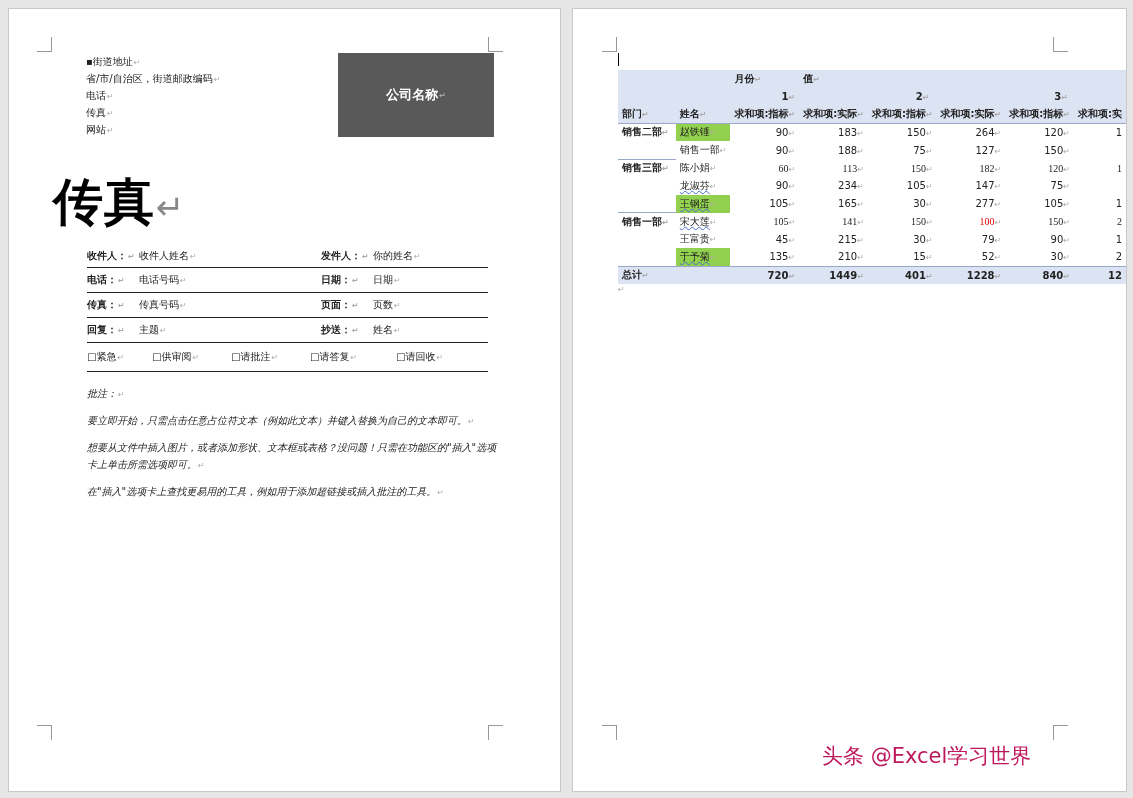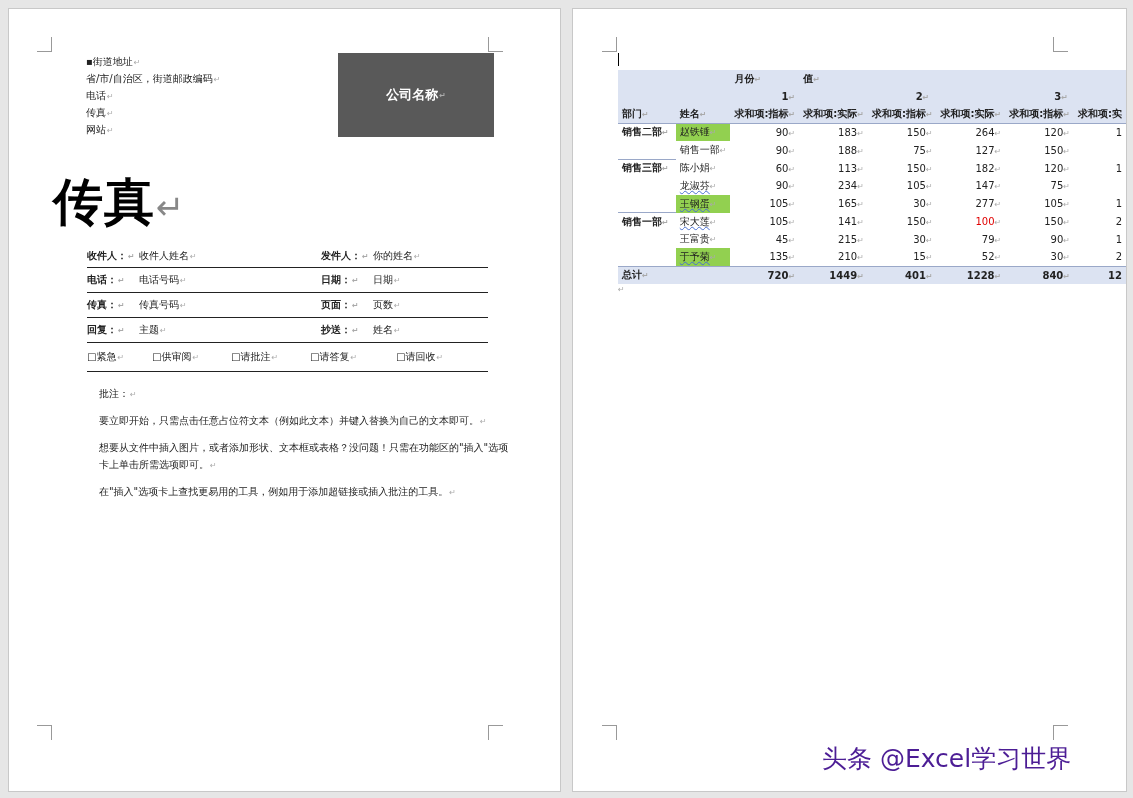--- a/index.html
+++ b/index.html
@@ -29,40 +29,40 @@
   .fax-title .pm { font-size:34px; color:#888; font-weight:normal; }
   .form { position:absolute; left:78px; top:236px; width:401px; }
   .frow { display:flex; height:24px; align-items:center; border-bottom:1px solid #222; font-size:10px; }
   .frow.first { height:22px; }
   .frow .lbl { font-weight:bold; }
   .cellL { width:234px; display:flex; }
   .cellR { display:flex; }
   .lblw { width:52px; }
   .checks { display:flex; height:28px; align-items:center; border-bottom:1px solid #222; font-size:10px; }
   .checks span.c { display:inline-block; }
-  .body-text { position:absolute; left:90px; top:376px; width:410px; font-size:10px; line-height:17px; }
+  .body-text { position:absolute; left:78px; top:376px; width:410px; font-size:10px; line-height:17px;font-style:italic; }
   .body-text p { margin:0 0 9px 0; }
 
   
   .cursor { position:absolute; left:45px; top:44px; width:1px; height:13px; background:#000; }
   .pivot { position:absolute; left:45px; top:61px; border-collapse:collapse; font-size:10px; white-space:nowrap; }
   .pivot td { height:17.5px; padding:0 4px; }
   .pivot .hdr td { background:#dce3f2; font-weight:bold; }
   .pivot .num { text-align:right; }
   .pivot .dept { font-weight:bold; }
-  .pivot .grp td { border-top:1px solid #9aa8c8; }
+  .pivot .grp td { border-top:1px solid #9aa8c8;font-family:Liberation Serif, serif; }
   .pivot .grp td.nametd { border-top:none; }
   .pivot .total td { background:#dce3f2; font-weight:bold; border-top:1px solid #9aa8c8; }
   .pivot .hdr-last td { border-bottom:1px solid #9aa8c8; }
   .hl { background:#92d050; }
   .wavy { text-decoration:underline wavy #4a6fd0; text-decoration-thickness:1px; }
   .red { color:#e00000; }
   .pm2 { color:#aaa; font-size:8px; }
   .watermark {
-    position:absolute; left:822px; top:742px; font-size:25px; color:#4c1d95; font-family:"DejaVu Sans",sans-serif;
+    position:absolute; left:822px; top:742px; font-size:21px; color:#be185d; font-family:"DejaVu Sans",sans-serif;
     text-shadow:1px 1px 0 #fff, -1px -1px 0 #fff;
   }
 </style>
 </head>
 <body>
 
 <div class="page" id="page1">
   <div class="crop tl" style="left:28px;top:28px;"></div>
   <div class="crop tr" style="left:479px;top:28px;"></div>
   <div class="crop bl" style="left:28px;top:716px;"></div>

